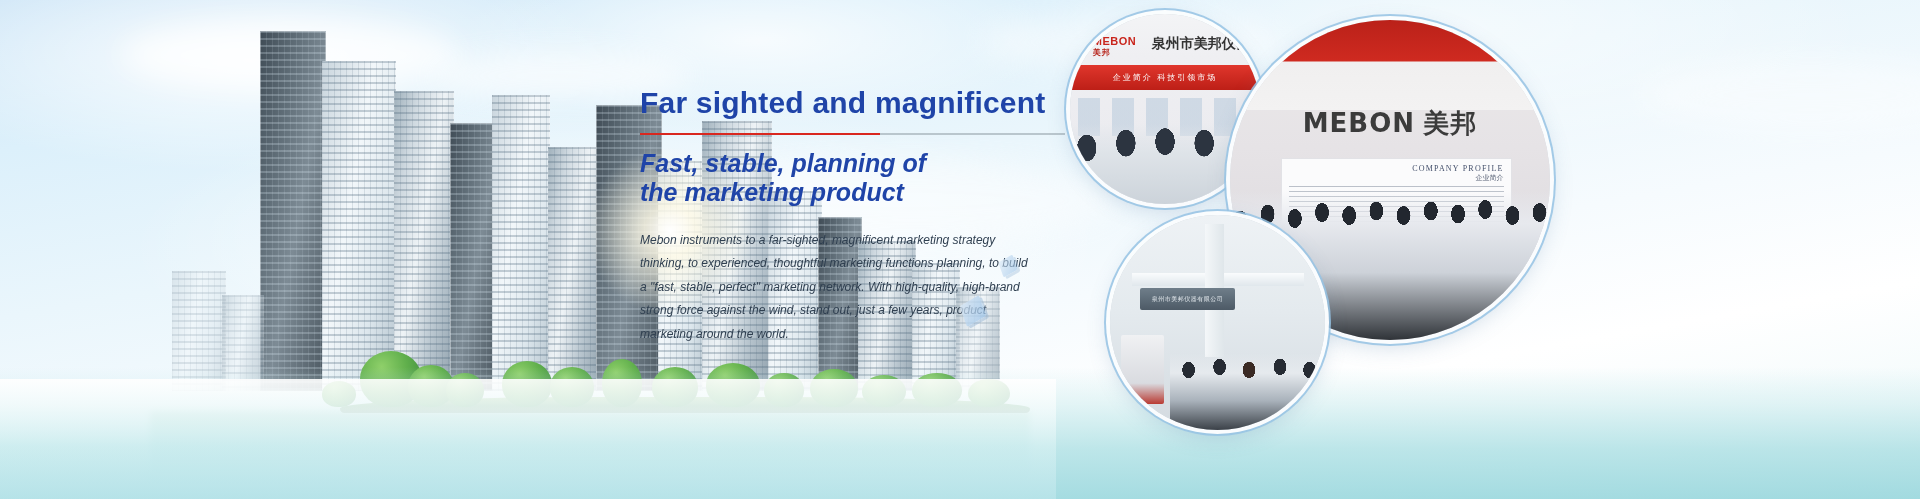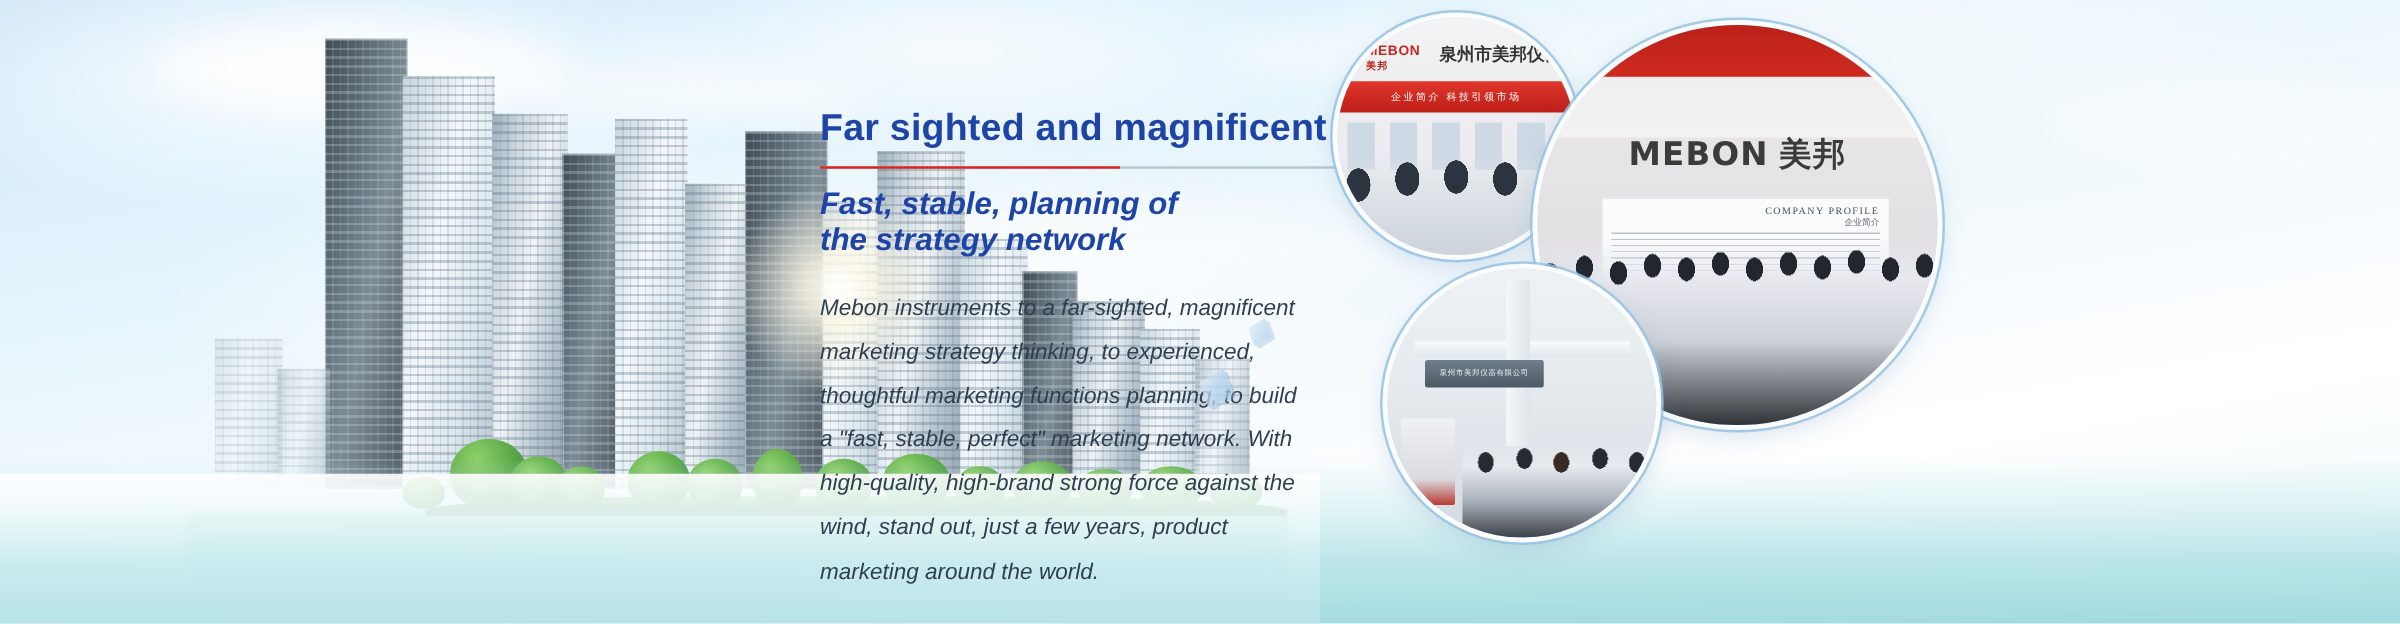--- a/index.html
+++ b/index.html
@@ -137,21 +137,21 @@
     border-radius: 2px;
     opacity: .9;
   }
   .cube.k1 { left: 1110px; top: 300px; width: 30px; height: 30px; }
   .cube.k2 { left: 962px;  top: 300px; width: 22px; height: 22px; opacity:.75; }
   .cube.k3 { left: 1000px; top: 258px; width: 16px; height: 16px; opacity:.6; }
 
   
   .copy {
     position: absolute;
-    left: 656px;
+    left: 640px;
     top: 86px;
     width: 430px;
   }
   .headline {
     margin: 0;
     font-size: 30px;
     font-weight: 700;
     letter-spacing: .2px;
     color: #1f44a8;
     line-height: 1.1;
@@ -176,21 +176,21 @@
     font-weight: 700;
     font-style: italic;
     color: #1f44a8;
     line-height: 1.16;
     white-space: nowrap;
   }
   .subline .ln2 { display: block; }
   .body-copy {
     margin: 22px 0 0 0;
     width: 396px;
-    font-size: 18px;
+    font-size: 12px;
     font-style: italic;
     line-height: 1.95;
     color: #2f3f50;
   }
 
   
   .collage {
     position: absolute;
     left: 1060px;
     top: 0;
@@ -394,21 +394,21 @@
 
   <div class="copy">
     <h1 class="headline">Far sighted and magnificent</h1>
 
     <div class="rule-wrap">
       <div class="red"></div>
     </div>
 
     <h2 class="subline">
       <span class="ln1">Fast, stable, planning of</span>
-      <span class="ln2">the strategy network</span>
+      <span class="ln2">the marketing product</span>
     </h2>
 
     <p class="body-copy">Mebon instruments to a far-sighted, magnificent marketing strategy thinking, to experienced, thoughtful marketing functions planning, to build a "fast, stable, perfect" marketing network. With high-quality, high-brand strong force against the wind, stand out, just a few years, product marketing around the world.</p>
   </div>
 
   <div class="cube k1"></div>
   <div class="cube k2"></div>
   <div class="cube k3"></div>
 
   <div class="collage">

